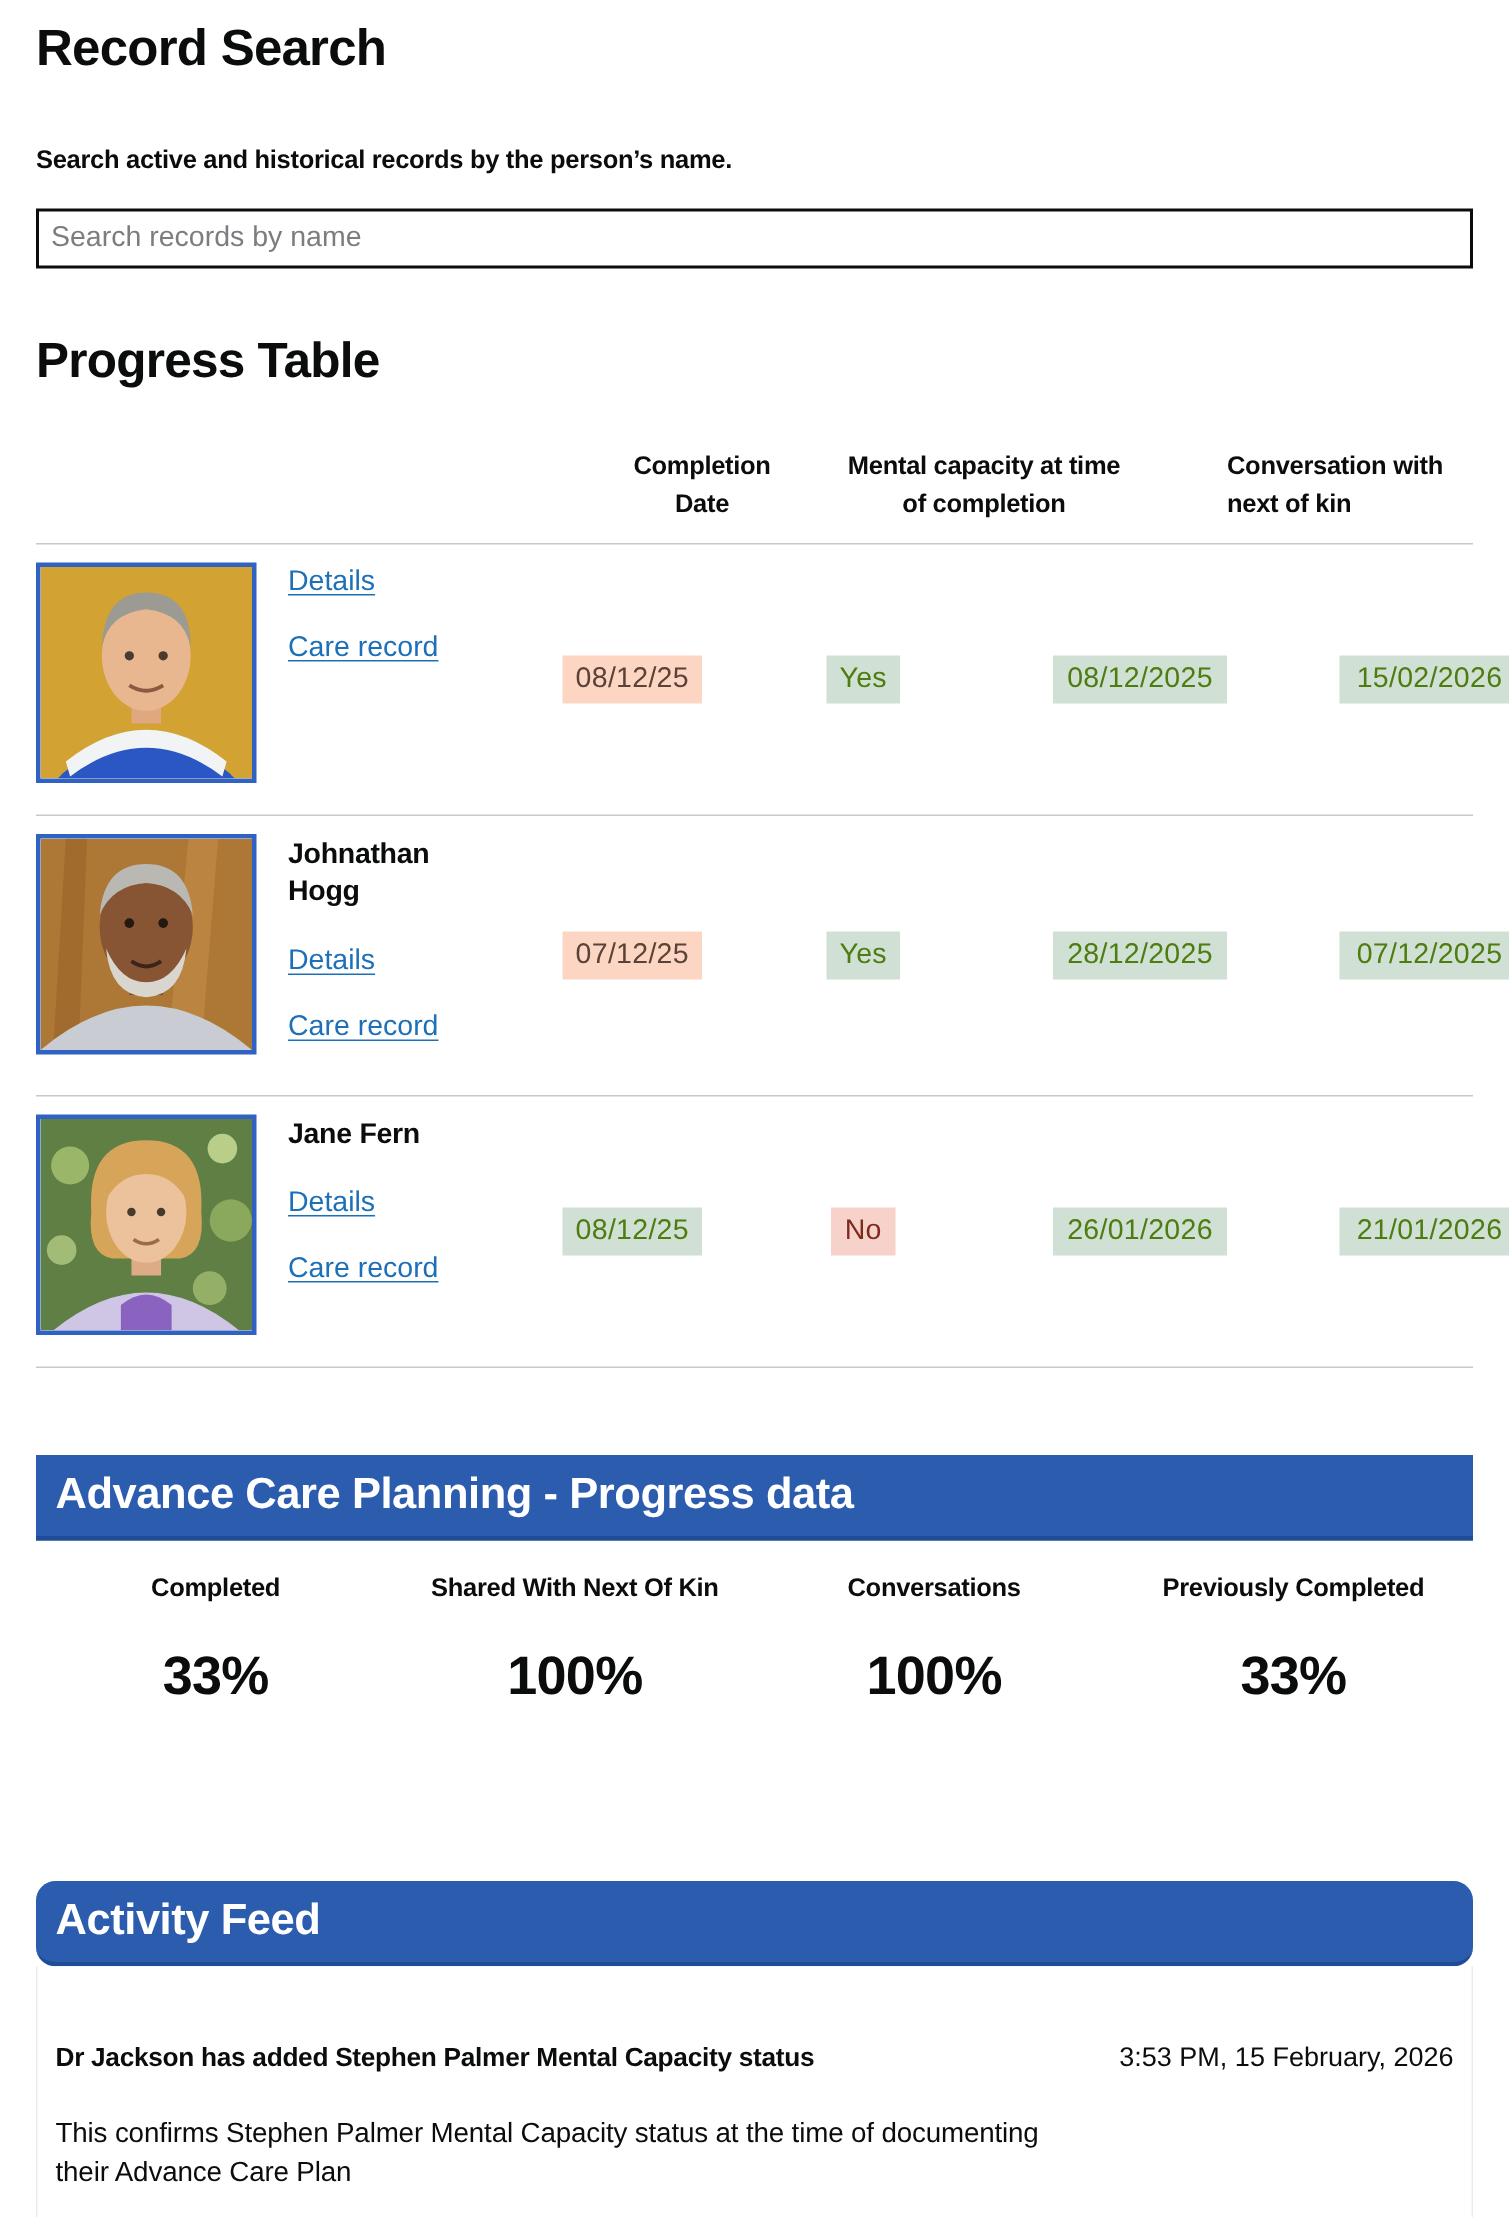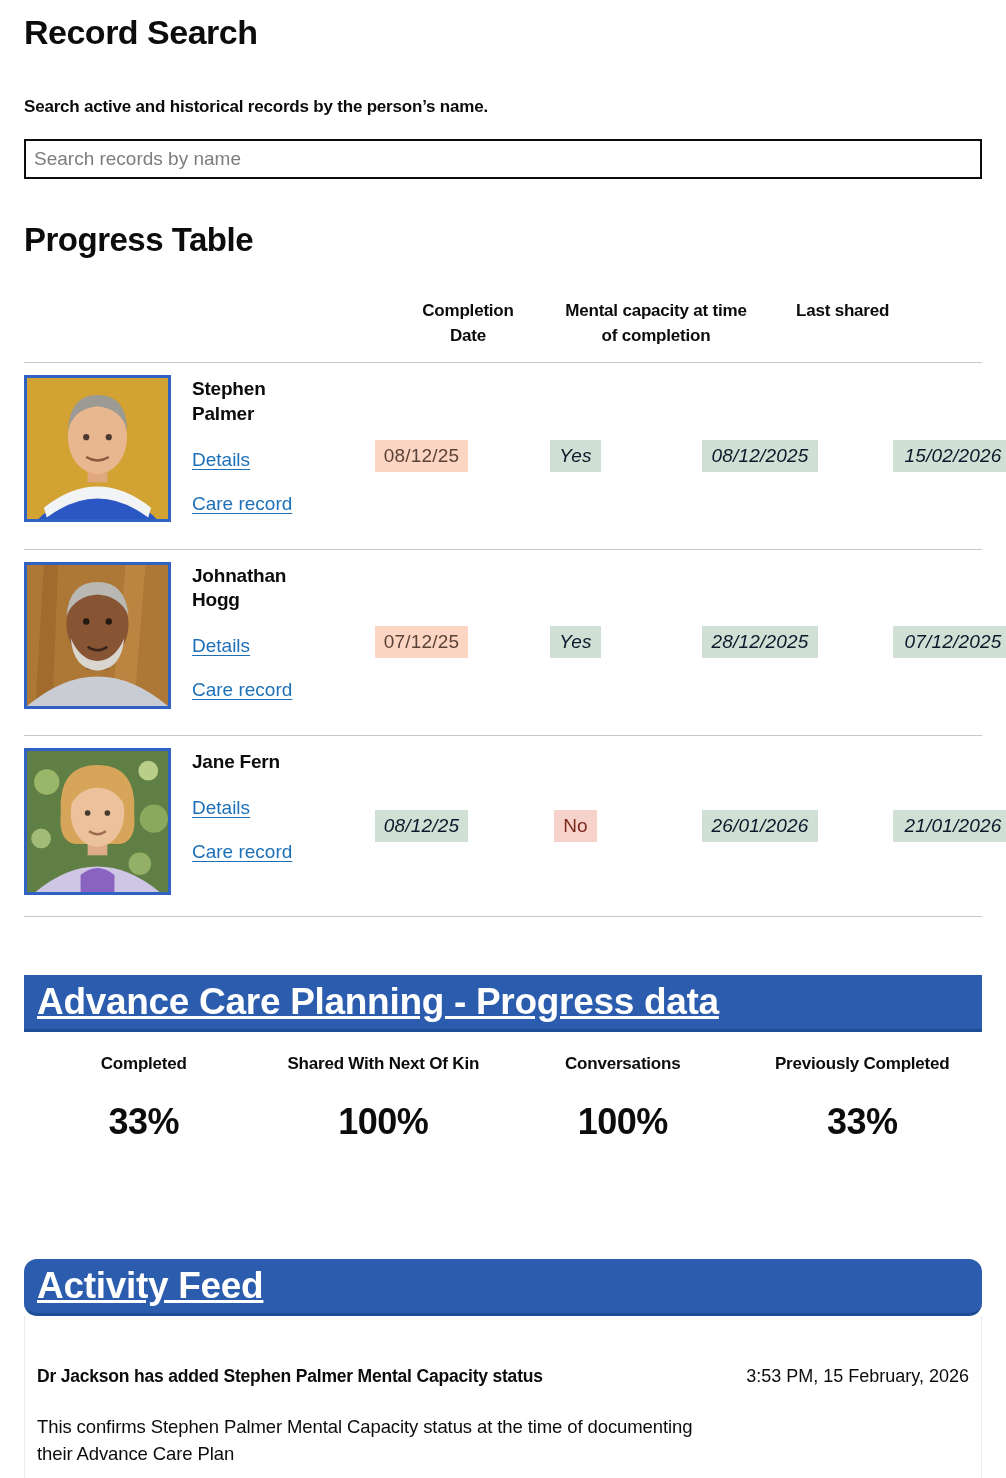--- a/index.html
+++ b/index.html
@@ -99,42 +99,41 @@
   }
   .tag {
     display: inline-block;
     font-size: 19px;
     padding: 5px 9px;
     letter-spacing: 0.2px;
     white-space: nowrap;
     margin-left: 43px;
   }
   .tag--orange { background: #fcd6c3; color: #5b4238; }
-  .tag--green  { background: #d0e0d5; color: #0f172a; font-style: italic; }
+  .tag--green  { background: #d0e0d5; color: #4d7c0f; }
   .tag--red    { background: #f6d2cb; color: #7e2b1d; }
   .cell-center { justify-self: center; }
   .cell-conv   { justify-self: center; margin-left: 24px; }
   .cell-last   { justify-self: end; min-width: 120px; text-align: center; }
 
   
   .banner {
     margin-top: 58px;
     height: 57px;
     background: #2b5cad;
     border-bottom: 3px solid #1e4c96;
     display: flex;
     align-items: center;
     padding-left: 13px;
   }
   .banner-title {
     color: #ffffff;
-    font-size: 37px;
+    font-size: 29px;
     font-weight: bold;
     letter-spacing: -0.3px;
-    text-decoration: underline;
   }
   .intro-text {
     margin-top: 31px;
     font-size: 18.5px;
     line-height: 1.4;
     max-width: 960px;
     letter-spacing: -0.1px;
   }
 
   
@@ -183,20 +182,21 @@
 
   
   <h2 class="section-title">Progress Table</h2>
 
   <div class="ptable">
     <div class="thead">
       <div class="th"></div>
       <div class="th"></div>
       <div class="th center">Completion Date</div>
       <div class="th center">Mental capacity at time of completion</div>
+      <div class="th conv">Conversation with next of kin</div>
       <div class="th last">Last shared</div>
     </div>
 
     <div class="trow">
       <div class="person-cell">
         <span class="photo-frame">
           <svg viewBox="0 0 100 100" preserveAspectRatio="none">
             <rect width="100" height="100" fill="#d2a233"></rect>
             <path d="M8 100 Q50 62 92 100 Z" fill="#2b57c4"></path>
             <path d="M10 98 Q50 66 90 98 L90 100 L10 100 Z" fill="#2b57c4"></path>
@@ -204,21 +204,20 @@
             <rect x="43" y="58" width="14" height="16" fill="#dfa87f"></rect>
             <ellipse cx="50" cy="42" rx="21" ry="26" fill="#e9b78f"></ellipse>
             <path d="M29 38 Q30 12 50 12 Q71 12 71 38 Q68 22 50 20 Q32 22 29 38 Z" fill="#9b9a93"></path>
             <circle cx="42" cy="42" r="2.2" fill="#4a3a30"></circle>
             <circle cx="58" cy="42" r="2.2" fill="#4a3a30"></circle>
             <path d="M42 56 Q50 61 58 56" stroke="#8a5a42" stroke-width="1.8" fill="none"></path>
           </svg>
         </span>
       </div>
       <div class="name-cell">
-        <div class="person-name">Stephen Palmer</div>
         <a class="rec-link">Details</a><br>
         <a class="rec-link">Care record</a>
       </div>
       <span class="tag tag--orange cell-center">08/12/25</span>
       <span class="tag tag--green cell-center">Yes</span>
       <span class="tag tag--green cell-conv">08/12/2025</span>
       <span class="tag tag--green cell-last">15/02/2026</span>
     </div>
 
     <div class="trow">

